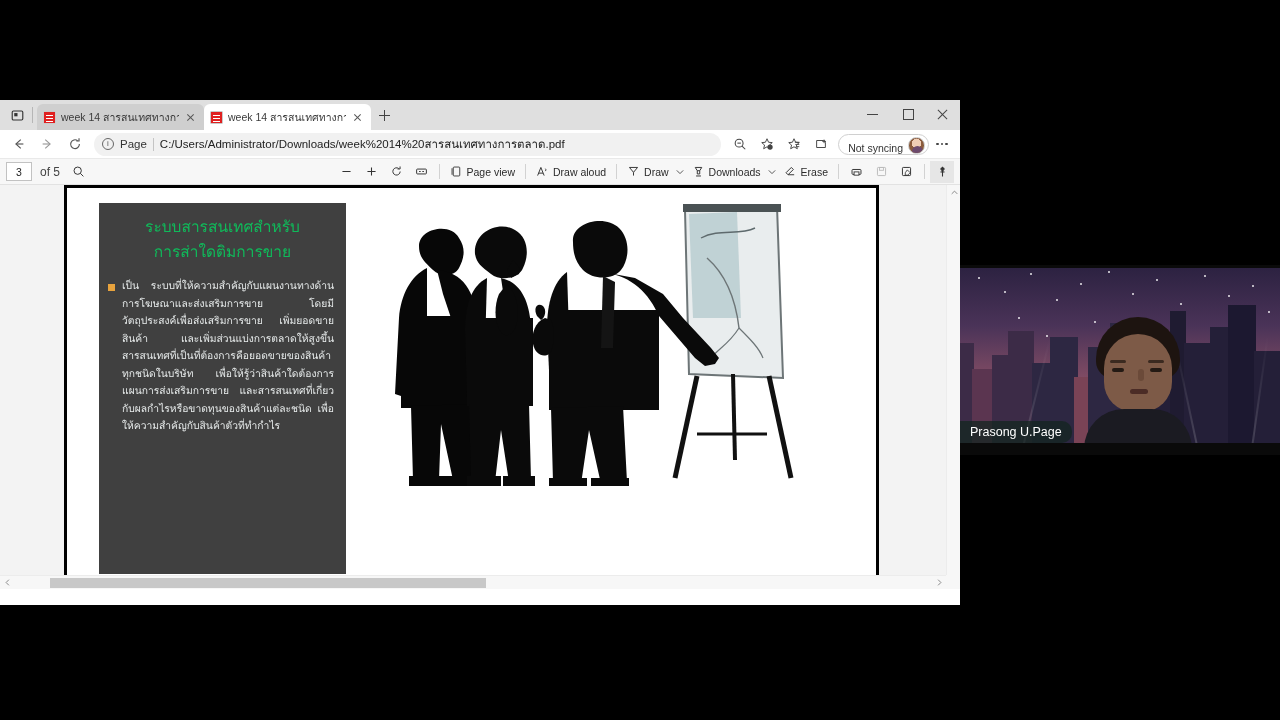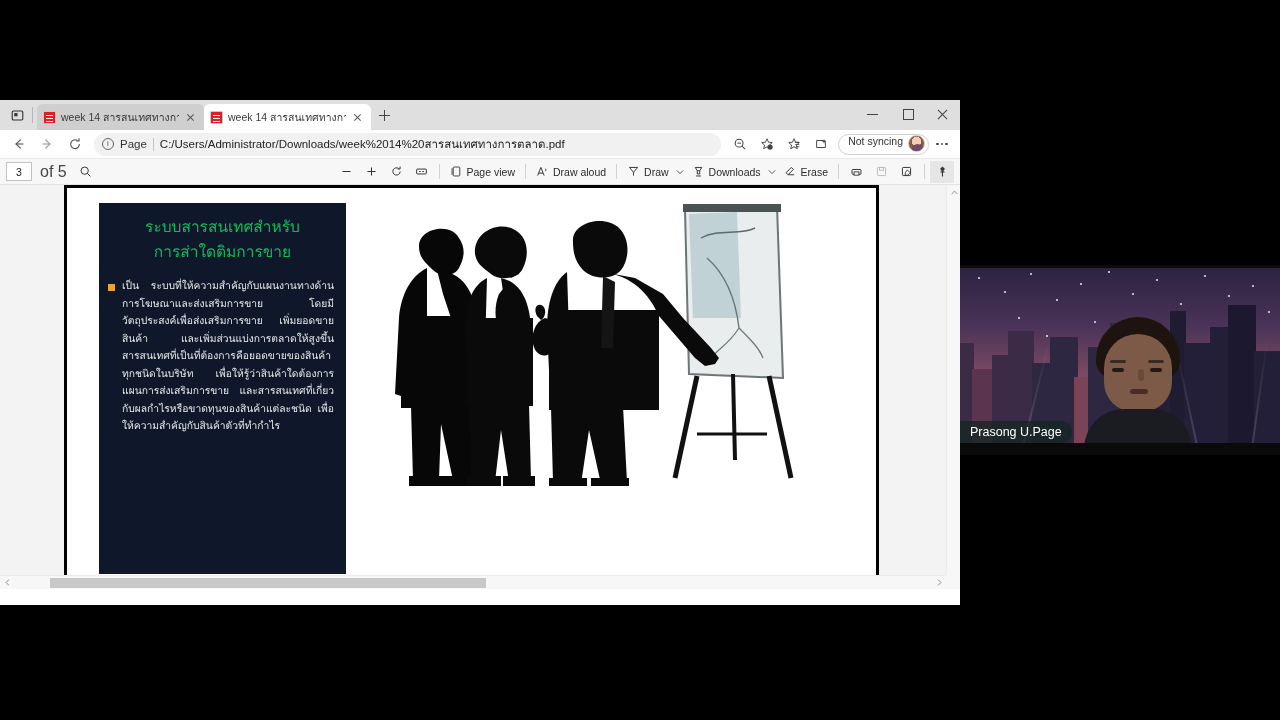--- a/index.html
+++ b/index.html
@@ -95,21 +95,21 @@
   }
   .omni-info { width:12px; height:12px; border:1px solid #666; border-radius:50%;
     font-size: 8px; line-height: 10px; text-align:center; color:#555; flex:0 0 12px;}
   .omni-file { font-size: 11.5px; color: #333; flex: 0 0 auto; }
   .omni-div { width:1px; height:13px; background:#c4c4c4; flex:0 0 1px; }
   .omni-url { font-size: 11.5px; color:#222; white-space: nowrap; overflow: hidden; }
   .navicons { display:flex; align-items:center; gap:1px; }
   .navicon { width: 26px; height: 24px; display:flex; align-items:center; justify-content:center; }
   .navicon svg { width: 14px; height: 14px; }
   .syncpill {
-    display:flex; align-items:flex-start; gap:5px; height:21px; padding: 0 3px 0 9px;
+    display:flex; align-items:flex-end; gap:5px; height:21px; padding: 0 3px 0 9px;
     border: 1px solid #d0d0d0; border-radius: 12px; font-size: 10.5px; color:#333;
     margin-left: 3px;
   }
   .avatar {
     width: 17px; height: 17px; border-radius: 50%;
     background: radial-gradient(circle at 50% 35%, #f0cdb4 0 38%, #8a5a3b 39% 100%);
     border: 1px solid #c9c9c9; overflow:hidden; position:relative;
   }
   .avatar::after {
     content:""; position:absolute; left:3px; bottom:0; width:11px; height:7px;
@@ -121,42 +121,42 @@
   
   .pdfbar {
     height: 26px; background: #f7f7f7; border-bottom: 1px solid #e2e2e2;
     display: flex; align-items: center; padding: 0 6px; font-size: 10.5px; color:#2b2b2b;
     position: relative;
   }
   .pagebox {
     width: 26px; height: 19px; border: 1px solid #c2c2c2; background: #fff;
     display:flex; align-items:center; justify-content:center; font-size: 10.5px; color:#222;
   }
-  .ofn { margin-left: 8px; font-size: 16px; color:#444;text-align:center; }
+  .ofn { margin-left: 8px; font-size: 12px; color:#444;text-align:center; }
   .tb-ico { width: 25px; height: 22px; display:flex; align-items:center; justify-content:center; }
   .tb-ico svg { width: 13px; height: 13px; }
   .tb-item { display:flex; align-items:center; gap:4px; padding: 0 5px; height:22px; }
   .tb-item svg { width: 13px; height: 13px; }
   .tb-sep { width: 1px; height: 15px; background:#d2d2d2; margin: 0 5px; }
   .tb-caret { width: 13px; height: 20px; display:flex; align-items:center; justify-content:center;}
   .tb-caret svg { width: 8px; height: 8px;}
   .tb-pin { width: 24px; height: 22px; background:#e6e6e6; display:flex; align-items:center; justify-content:center;}
   .tb-pin svg { width: 13px; height: 13px; }
 
   
   .pdfview {
     position: relative; height: 404px; background: #f3f3f3; overflow: hidden;
   }
   .page {
     position: absolute; left: 64px; top: 0px; width: 815px; height: 416px;
     background: #ffffff; border: 3px solid #000000;
   }
   .slide-textbox {
     position: absolute; left: 32px; top: 15px; width: 247px; height: 371px;
-    background: #0f172a;
+    background: #404040;
   }
   .slide-title {
     color: #0fba5a; font-size: 15.5px; line-height: 25px; text-align: center;
     padding: 12px 14px 0 14px; font-family: "DejaVu Sans", sans-serif; font-weight: 400;
   }
   .slide-body {
     display: flex; gap: 7px; padding: 12px 12px 0 9px;
   }
   .bullet {
     flex: 0 0 7px; width: 7px; height: 7px; background: #e8a33d; margin-top: 7px;

